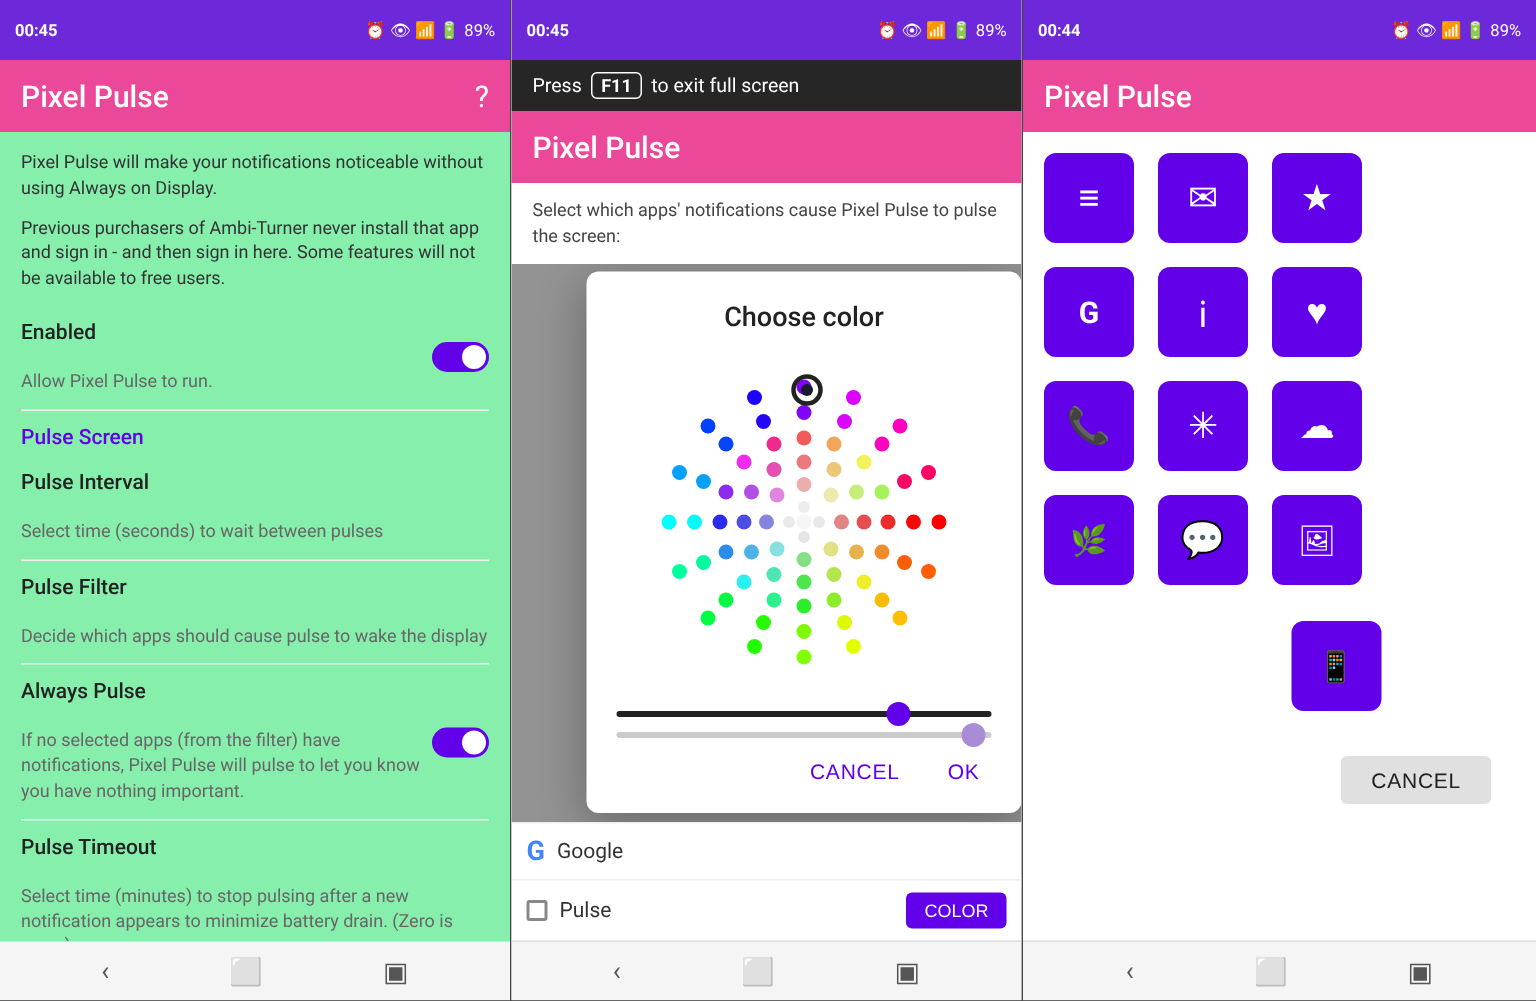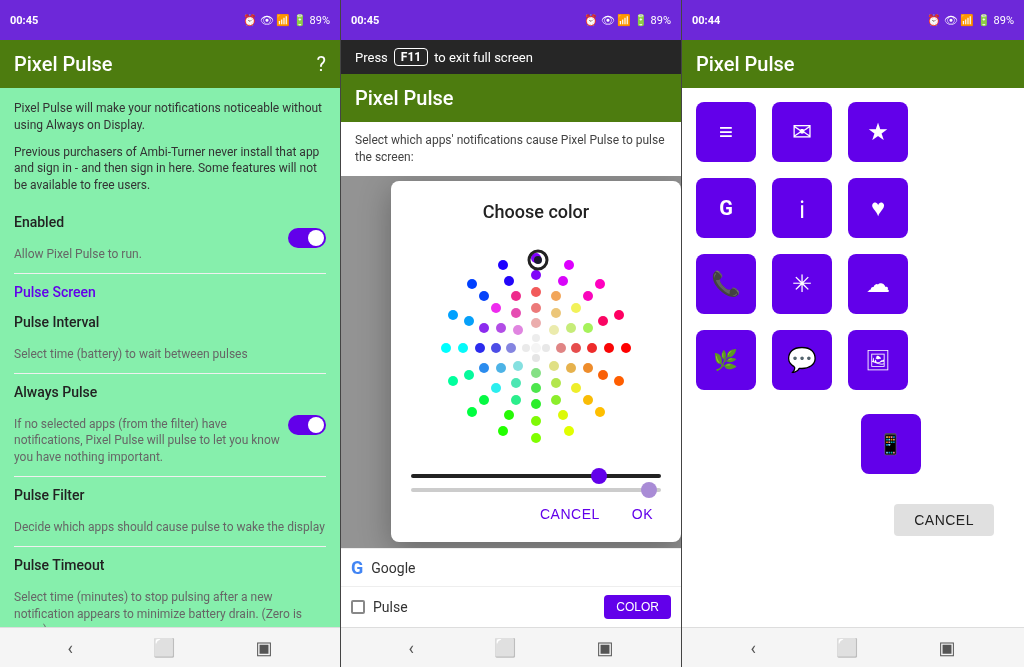--- a/index.html
+++ b/index.html
@@ -47,21 +47,21 @@
       justify-content: space-between;
       align-items: center;
       height: 22px;
       flex-shrink: 0;
     }
     .status-bar-left { font-weight: bold; }
     .status-bar-right { display: flex; align-items: center; gap: 4px; font-size: 11px; }
 
     
     .app-header {
-      background: #4d7c0f;
+      background: #ec4899;
       color: #fff;
       padding: 10px 14px;
       display: flex;
       justify-content: space-between;
       align-items: center;
       height: 48px;
       flex-shrink: 0;
     }
     .app-header-title {
       font-size: 20px;
@@ -395,36 +395,36 @@
           <div class="setting-desc">Allow Pixel Pulse to run.</div>
         </div>
         <div class="toggle"></div>
       </div>
     </div>
 
     <div class="section-label">Pulse Screen</div>
 
     <div class="setting-item">
       <div class="setting-title">Pulse Interval</div>
-      <div class="setting-desc">Select time (battery) to wait between pulses</div>
+      <div class="setting-desc">Select time (seconds) to wait between pulses</div>
+    </div>
+
+    <div class="setting-item">
+      <div class="setting-title">Pulse Filter</div>
+      <div class="setting-desc">Decide which apps should cause pulse to wake the display</div>
     </div>
 
     <div class="setting-item">
       <div class="setting-item-row">
         <div style="flex:1; margin-right:8px;">
           <div class="setting-title">Always Pulse</div>
           <div class="setting-desc">If no selected apps (from the filter) have notifications, Pixel Pulse will pulse to let you know you have nothing important.</div>
         </div>
         <div class="toggle"></div>
       </div>
-    </div>
-
-    <div class="setting-item">
-      <div class="setting-title">Pulse Filter</div>
-      <div class="setting-desc">Decide which apps should cause pulse to wake the display</div>
     </div>
 
     <div class="setting-item">
       <div class="setting-title">Pulse Timeout</div>
       <div class="setting-desc">Select time (minutes) to stop pulsing after a new notification appears to minimize battery drain. (Zero is never)</div>
     </div>
 
     <div class="section-label">Other</div>
 
     <div class="setting-item">

